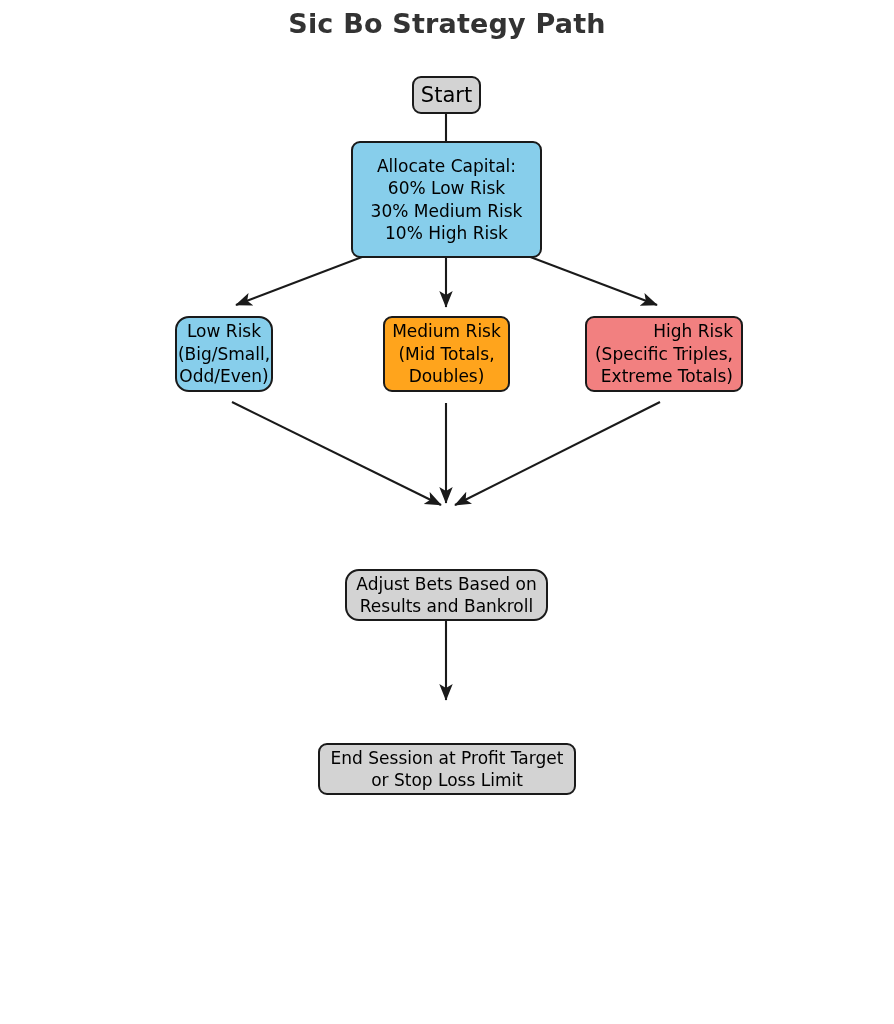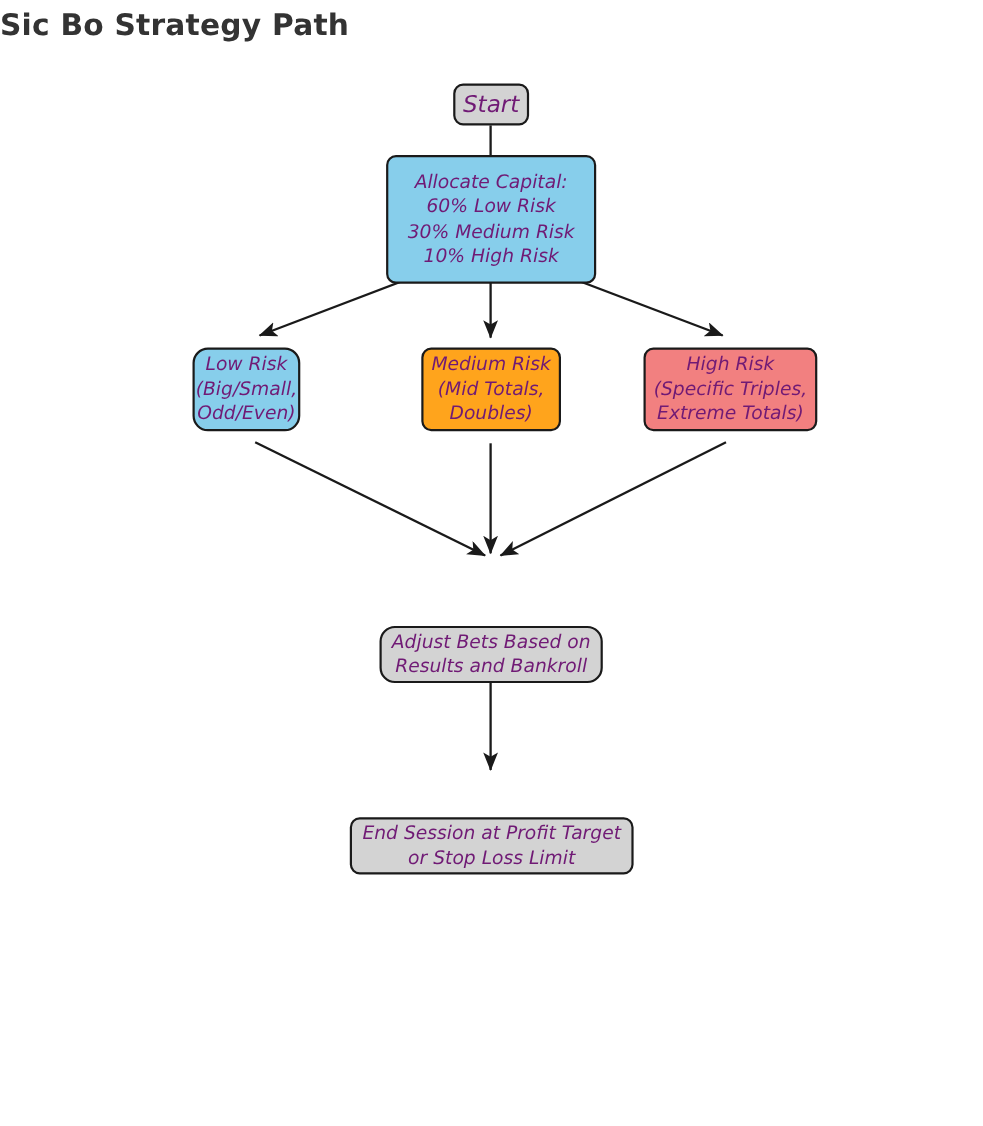--- a/index.html
+++ b/index.html
@@ -18,20 +18,21 @@
     position: absolute;
     left: 0; top: 0;
     width: 894px;
     height: 1024px;
   }
   #title {
     position: absolute;
     left: 0;
     top: 8px;
     width: 894px;
+    text-align: center;
     font-size: 27px;
     font-weight: bold;
     color: #333333;
     letter-spacing: 0.2px;
     font-family: "DejaVu Sans", sans-serif;
   }
   svg.edges {
     position: absolute;
     left: 0; top: 0;
     width: 894px;
@@ -40,32 +41,31 @@
   }
   .node {
     position: absolute;
     box-sizing: border-box;
     border: 2.2px solid #1a1a1a;
     border-radius: 9px;
     display: flex;
     align-items: center;
     justify-content: center;
     text-align: center;
-    color: #701a75;
+    color: #000000;
     font-size: 17px;
     line-height: 22.5px;
     white-space: pre-line;
     font-family: "DejaVu Sans", sans-serif;
-    font-style: italic;
   }
   .node.start        { background: #d3d3d3; }
   .node.gray         { background: #d3d3d3; }
   .node.skyblue      { background: #87ceeb; }
   .node.orange       { background: #ffa41c; text-align: center; }
-  .node.salmon       { background: #f28080; }
+  .node.salmon       { background: #f28080; text-align: right; }
 
   .node.start { font-size: 21px; }
 </style>
 </head>
 <body>
 
 <div id="canvas">
 
   <div id="title">Sic Bo Strategy Path</div>
 

